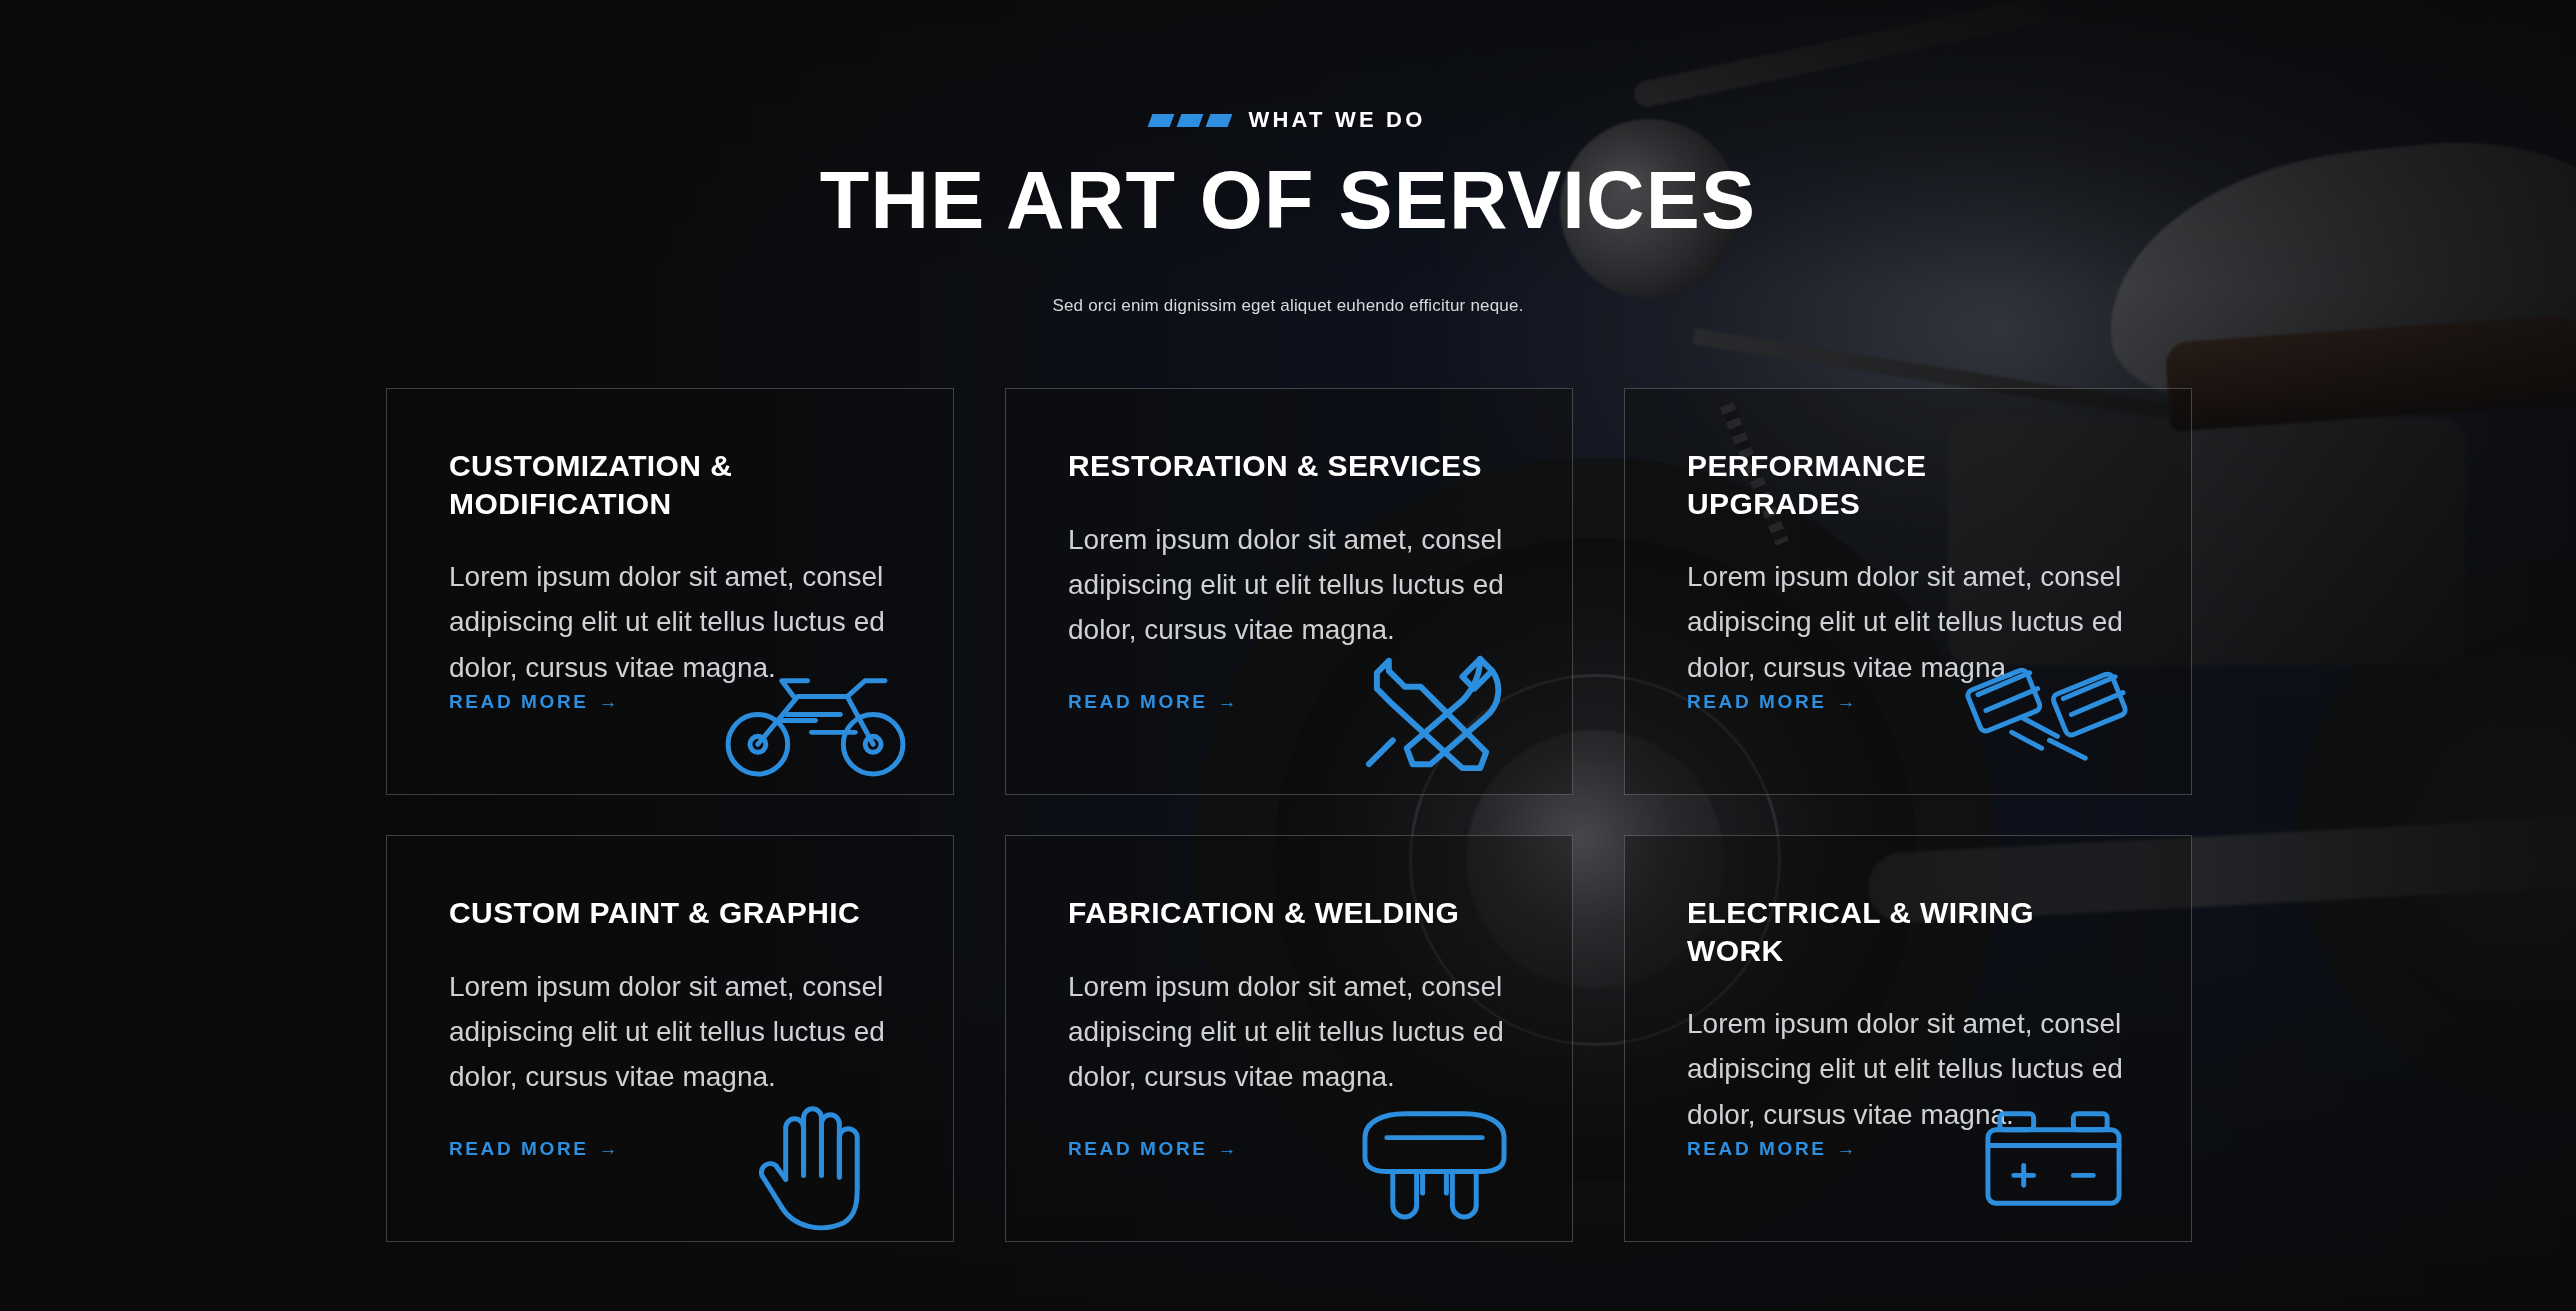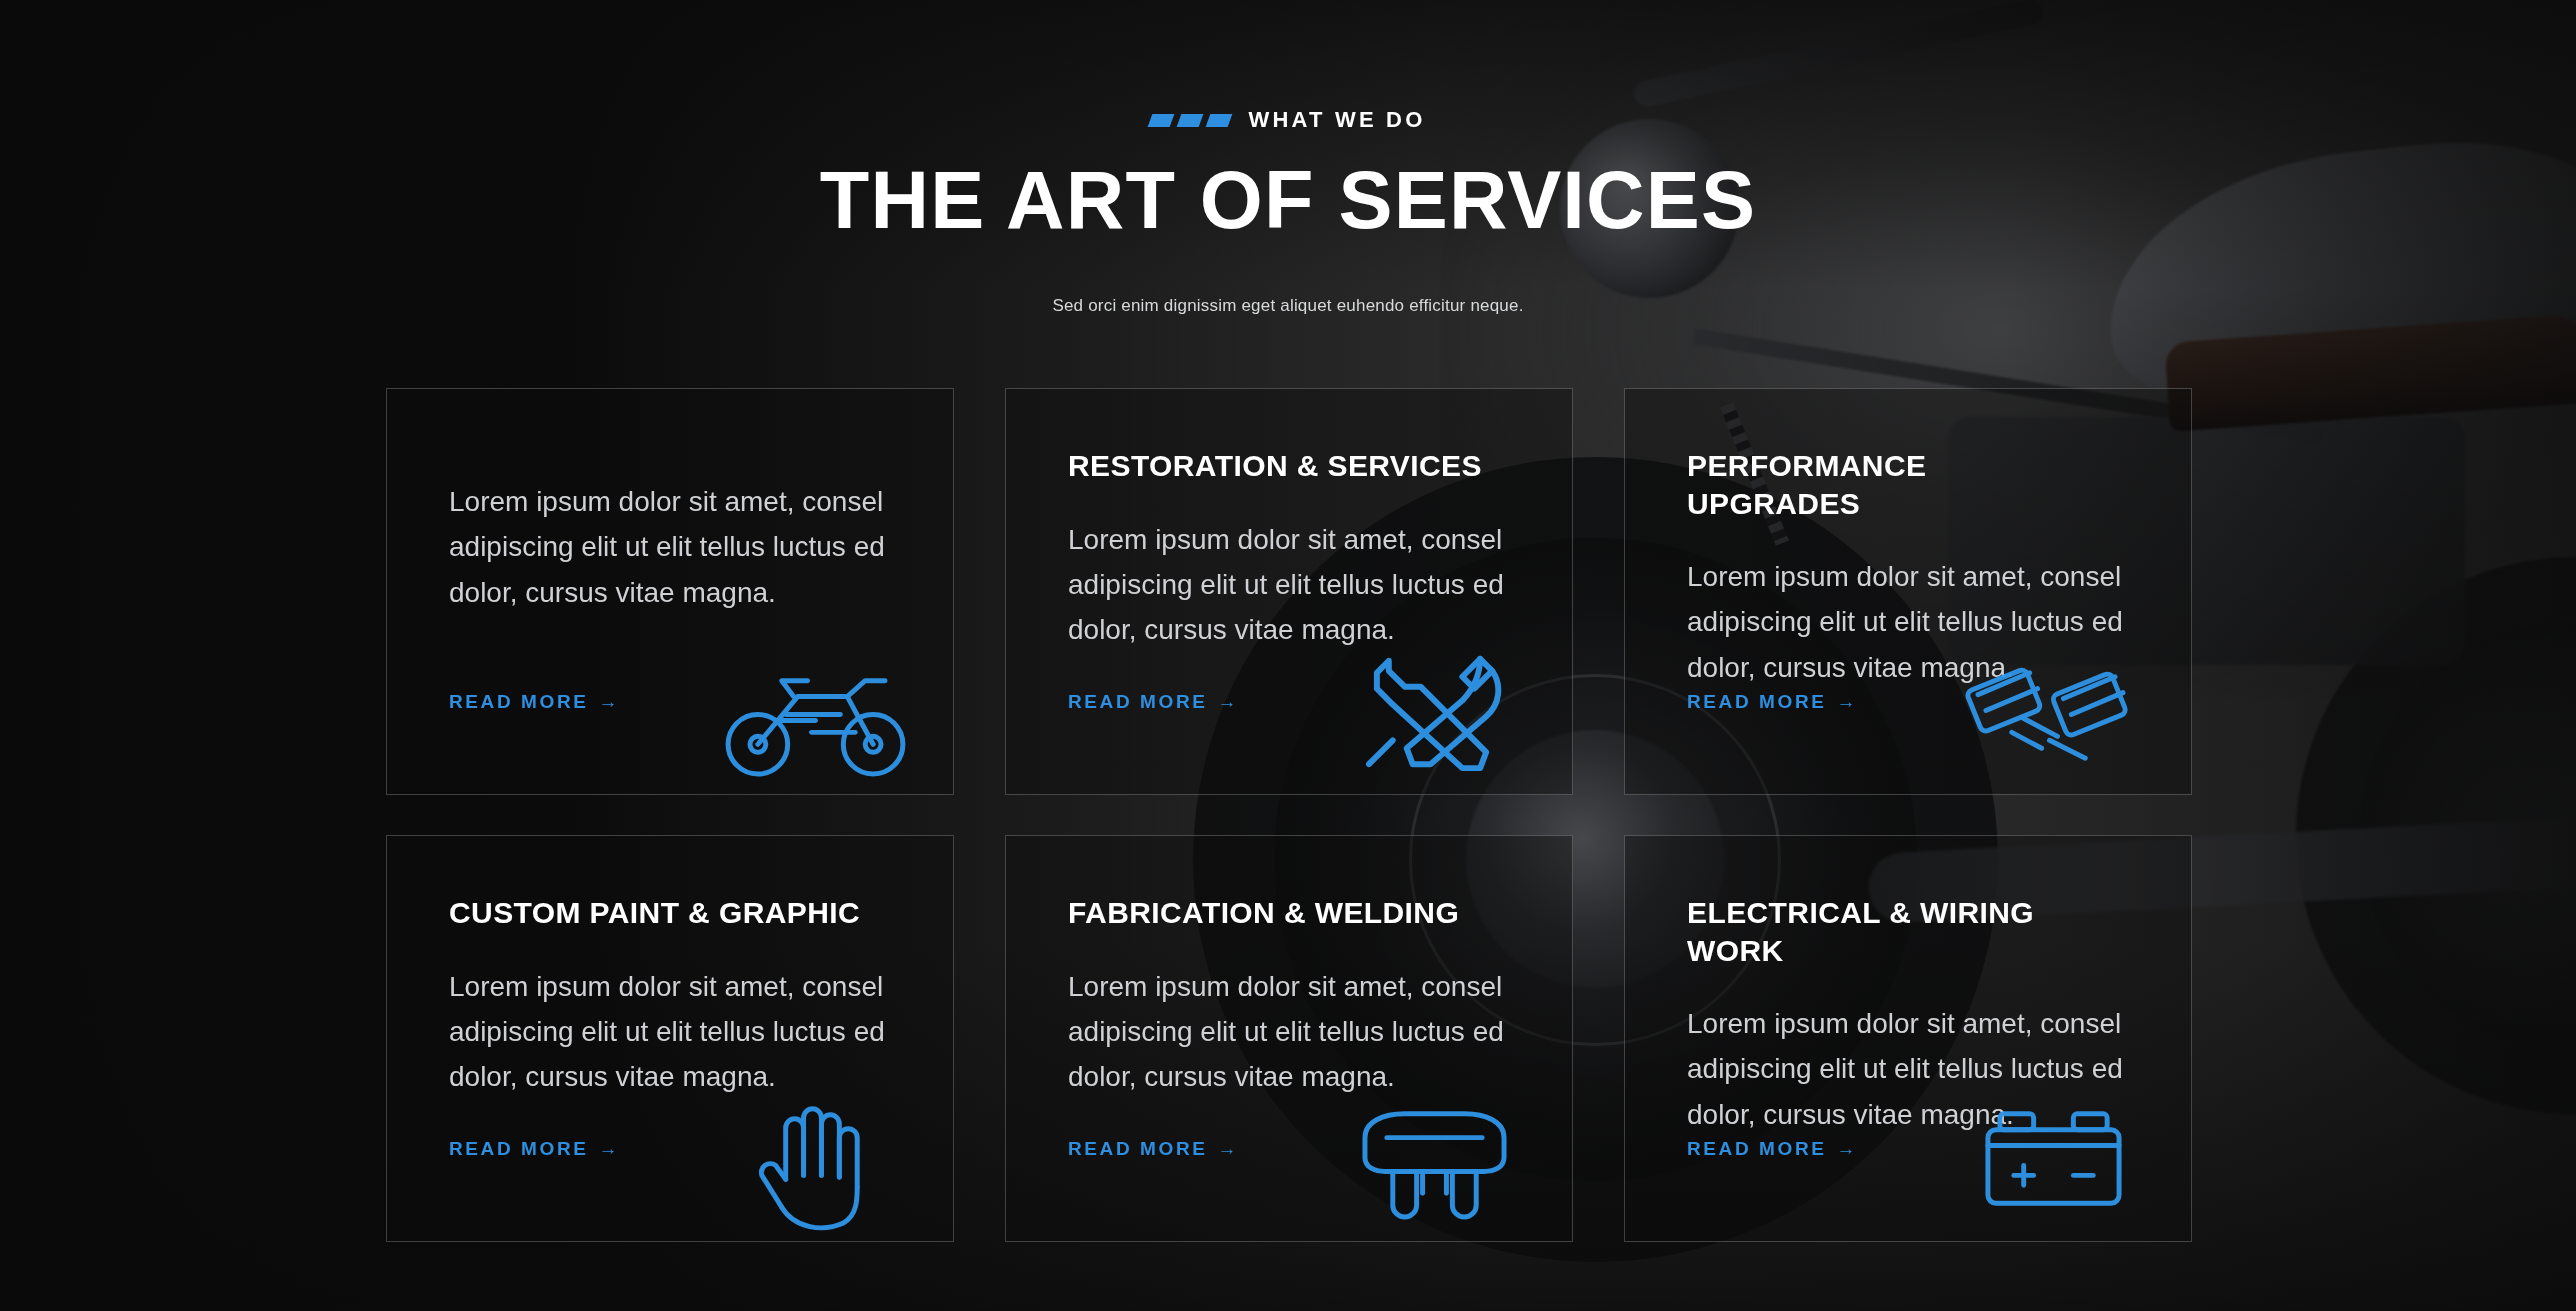--- a/index.html
+++ b/index.html
@@ -9,21 +9,21 @@
     height: 1312px;
     overflow: hidden;
     background: #0d0d0d;
     font-family: "Liberation Sans", sans-serif;
   }
 
   #page {
     position: relative;
     width: 2576px;
     height: 1312px;
-    background: #404040;
+    background: #0f172a;
     overflow: hidden;
   }
 
   
   .bg-photo {
     position: absolute;
     inset: 0;
     overflow: hidden;
     z-index: 0;
   }
@@ -297,20 +297,21 @@
       <span class="eyebrow-text">WHAT WE DO</span>
     </div>
 
     <h1 class="headline">THE ART OF SERVICES</h1>
 
     <p class="subhead">Sed orci enim dignissim eget aliquet euhendo efficitur neque.</p>
 
     <div class="grid">
 
       <div class="card">
+        <div class="card-title">CUSTOMIZATION &amp; MODIFICATION</div>
         <div class="card-body">Lorem ipsum dolor sit amet, consel adipiscing elit ut elit tellus luctus ed dolor, cursus vitae magna.</div>
         <a class="read-more">
           <span>READ MORE</span>
           <span class="arrow">→</span>
         </a>
         <div class="card-icon">
           <svg viewBox="0 0 200 150" fill="none" stroke="currentColor" stroke-width="5" stroke-linecap="round" stroke-linejoin="round">
             <circle cx="42" cy="108" r="30"></circle>
             <circle cx="42" cy="108" r="8"></circle>
             <circle cx="158" cy="108" r="30"></circle>

